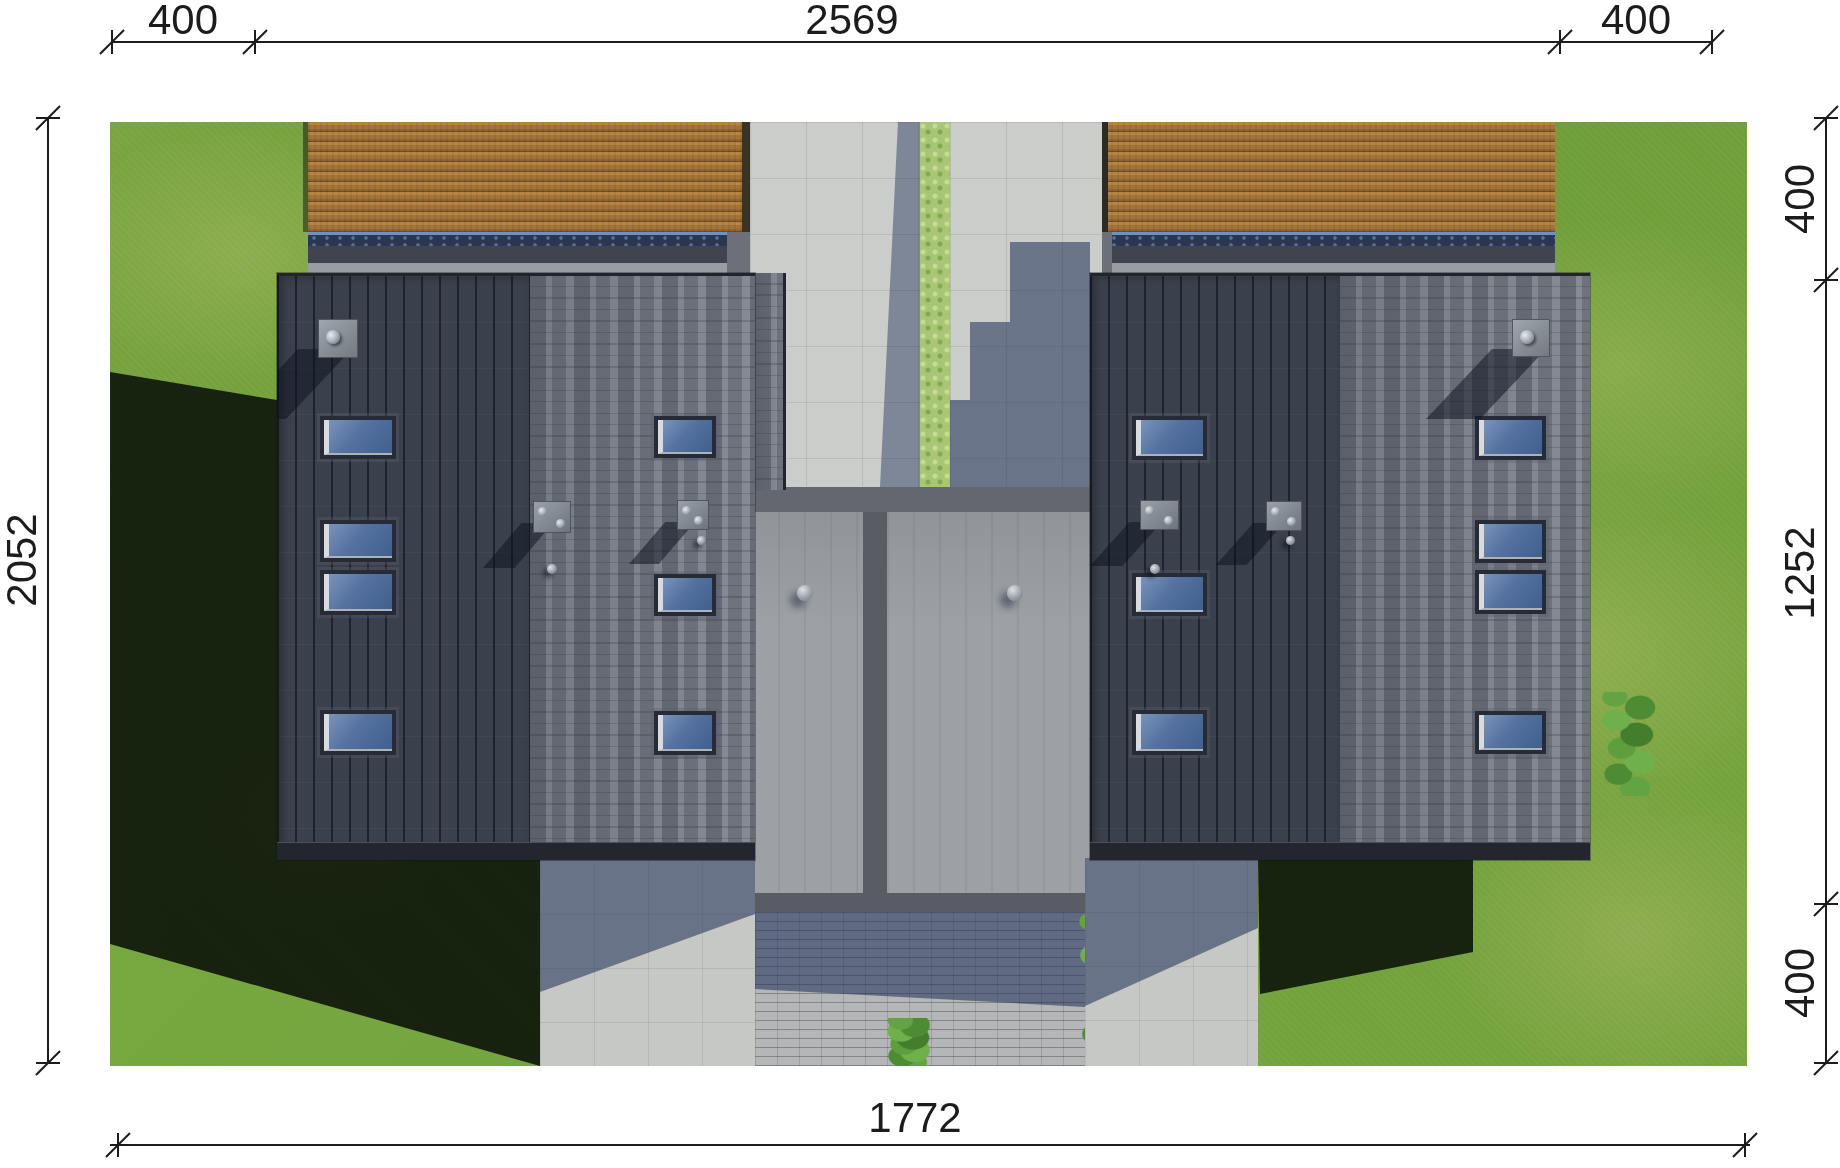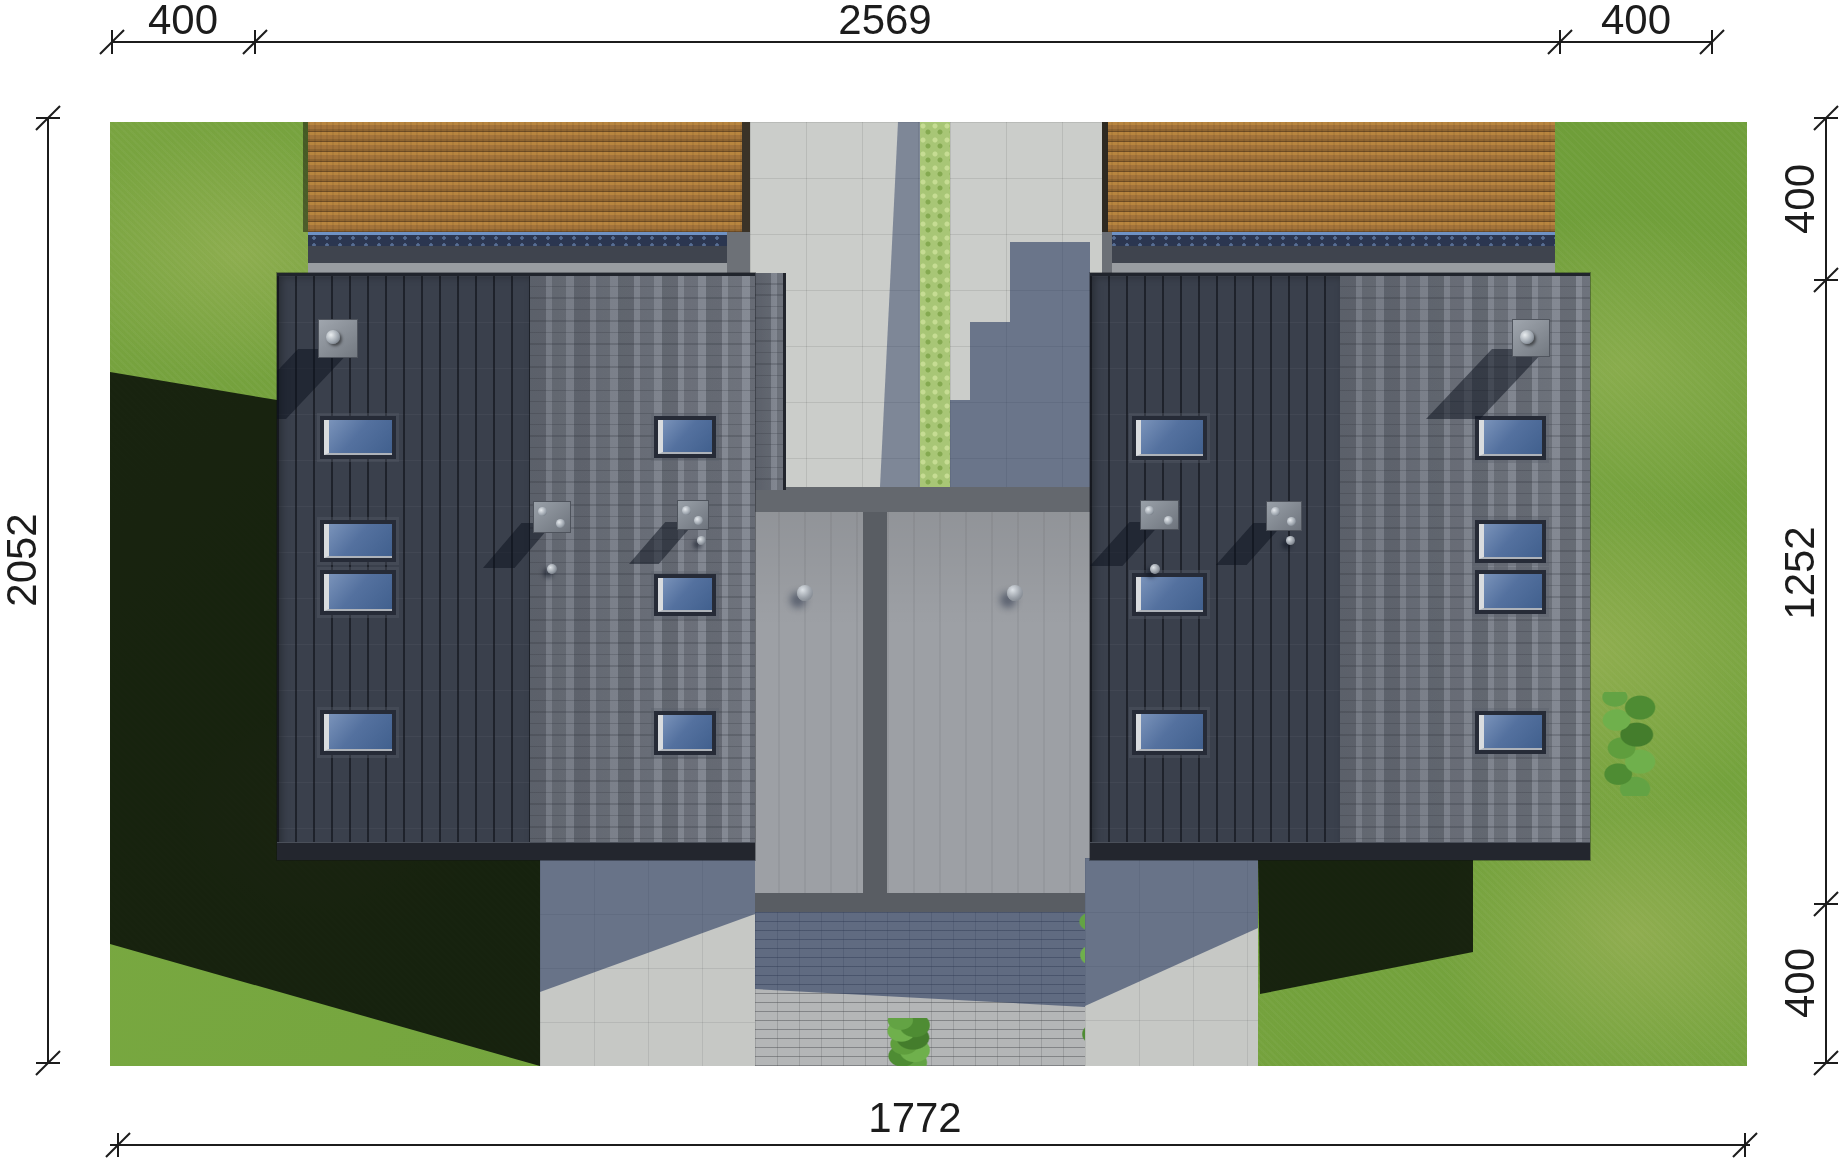--- a/index.html
+++ b/index.html
@@ -242,21 +242,21 @@
 
     <div class="abs shrub-col" style="left:1478px;top:570px;width:84px;height:104px;"></div>
   </div>
 
   <div class="dl" style="left:112px;top:41px;width:1600px;height:2px;"></div>
   <div class="tkv" style="left:111px;top:30px;"></div>
   <div class="tkv" style="left:254px;top:30px;"></div>
   <div class="tkv" style="left:1559px;top:30px;"></div>
   <div class="tkv" style="left:1711px;top:30px;"></div>
   <div class="dlabel" style="left:103px;top:0px;width:160px;">400</div>
-  <div class="dlabel" style="left:785px;top:0px;width:200px;">2569</div>
+  <div class="dlabel" style="left:752px;top:0px;width:200px;">2569</div>
   <div class="dlabel" style="left:1556px;top:0px;width:160px;">400</div>
 
   <div class="dl" style="left:47px;top:118px;width:2px;height:945px;"></div>
   <div class="tkh" style="left:36px;top:117px;"></div>
   <div class="tkh" style="left:36px;top:1062px;"></div>
   <div class="dlabel rot" style="left:-58px;top:540px;width:160px;">2052</div>
 
   <div class="dl" style="left:1825px;top:118px;width:2px;height:945px;"></div>
   <div class="tkh" style="left:1814px;top:117px;"></div>
   <div class="tkh" style="left:1814px;top:279px;"></div>

